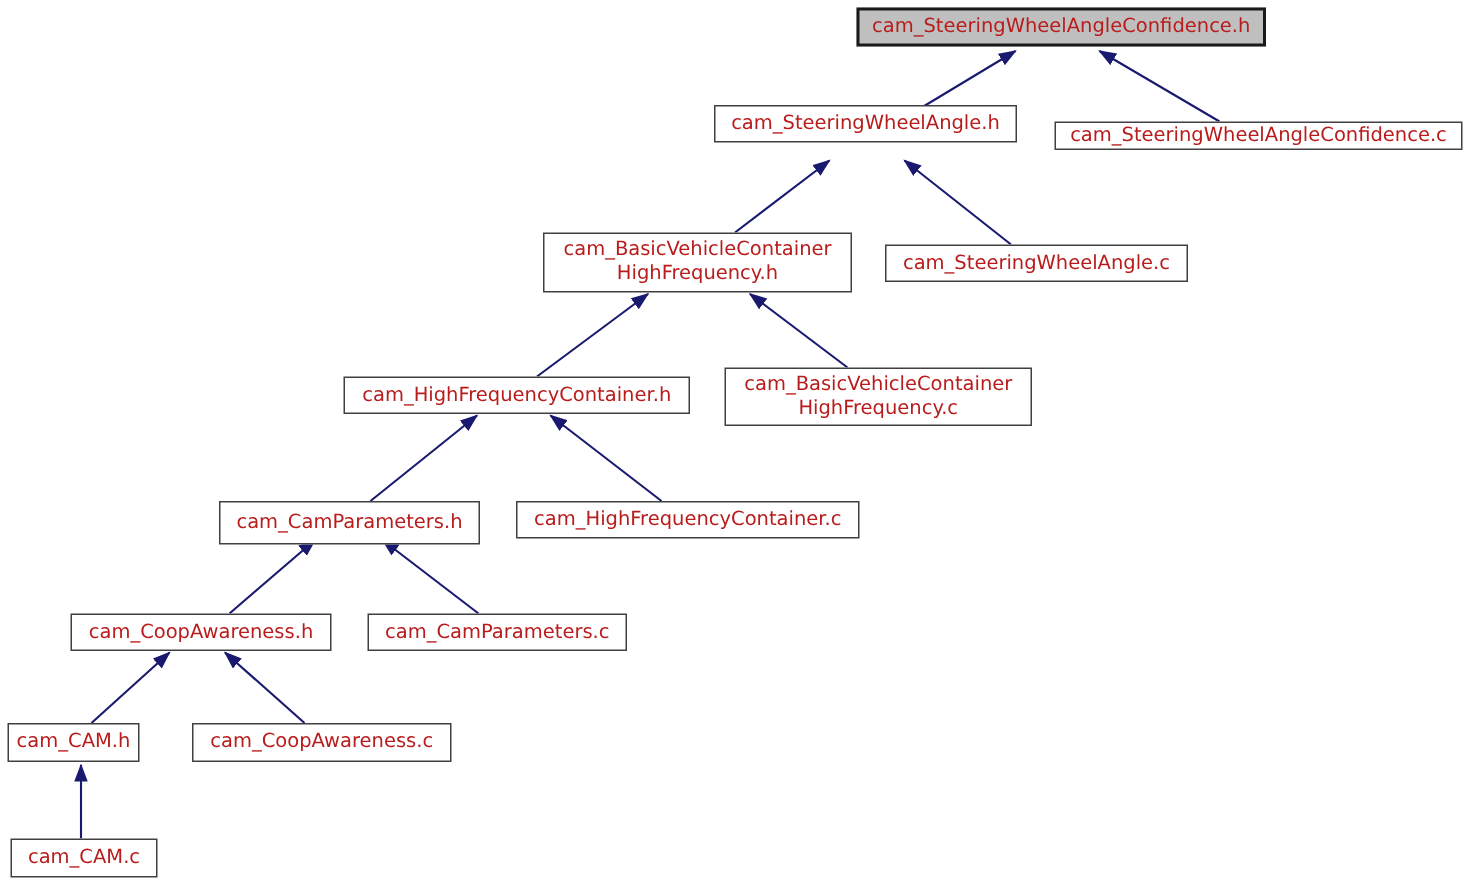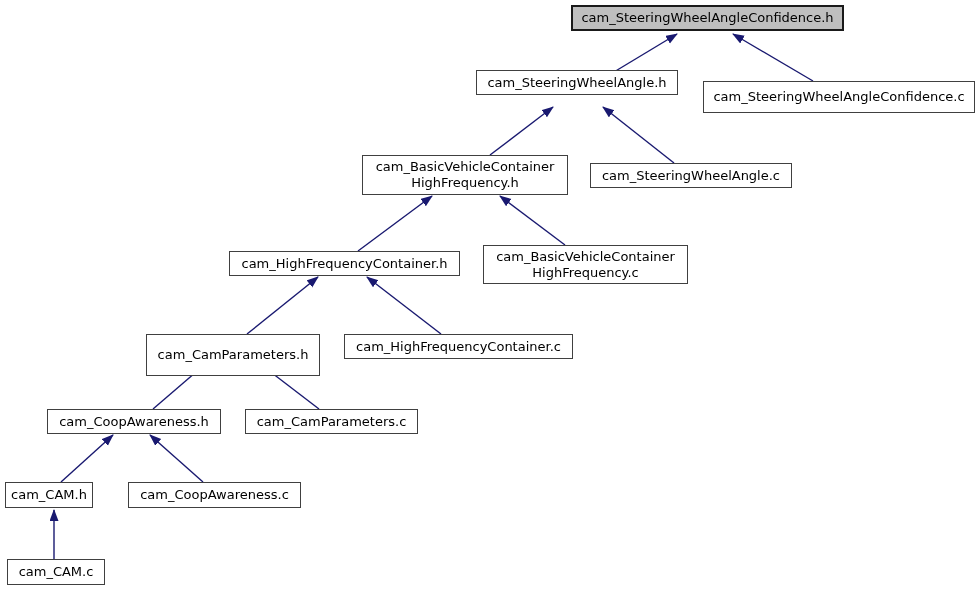--- a/index.html
+++ b/index.html
@@ -26,21 +26,21 @@
   .node {
     position: absolute;
     box-sizing: border-box;
     background: #ffffff;
     border: 1px solid #404040;
     display: flex;
     flex-direction: column;
     align-items: center;
     justify-content: center;
     text-align: center;
-    color: #000000;
+    color: #b91c1c;
     font-size: 13px;
     line-height: 16px;
     white-space: nowrap;
     cursor: pointer;
   }
   .node.highlighted {
     background: #bfbfbf;
     border: 2px solid #1a1a1a;
     cursor: default;
   }
@@ -74,38 +74,38 @@
         <line x1="54" y1="559" x2="54" y2="510" stroke="#191970" stroke-width="1.4" marker-end="url(#arrow)"></line>
       </g>
   </svg>
 
 <div class="node highlighted" style="left: 571px; top: 5px; width: 273px; height: 26px;">
       <div class="lbl">cam_SteeringWheelAngleConfidence.h</div>
     </div>
     <div class="node" style="left: 476px; top: 70px; width: 202px; height: 25px;">
       <div class="lbl">cam_SteeringWheelAngle.h</div>
     </div>
-    <div class="node" style="left: 703px; top: 81px; width: 272px; height: 32px;">
+    <div class="node" style="left: 703px; top: 81px; width: 272px; height: 19px;">
       <div class="lbl">cam_SteeringWheelAngleConfidence.c</div>
     </div>
     <div class="node" style="left: 362px; top: 155px; width: 206px; height: 40px;">
       <div class="lbl">cam_BasicVehicleContainer</div>
       <div class="lbl">HighFrequency.h</div>
     </div>
     <div class="node" style="left: 229px; top: 251px; width: 231px; height: 25px;">
       <div class="lbl">cam_HighFrequencyContainer.h</div>
     </div>
     <div class="node" style="left: 590px; top: 163px; width: 202px; height: 25px;">
       <div class="lbl">cam_SteeringWheelAngle.c</div>
     </div>
     <div class="node" style="left: 483px; top: 245px; width: 205px; height: 39px;">
       <div class="lbl">cam_BasicVehicleContainer</div>
       <div class="lbl">HighFrequency.c</div>
     </div>
-    <div class="node" style="left: 146px; top: 334px; width: 174px; height: 42px;">
+    <div class="node" style="left: 146px; top: 334px; width: 174px; height: 29px;">
       <div class="lbl">cam_CamParameters.h</div>
     </div>
     <div class="node" style="left: 344px; top: 334px; width: 229px; height: 25px;">
       <div class="lbl">cam_HighFrequencyContainer.c</div>
     </div>
     <div class="node" style="left: 47px; top: 409px; width: 174px; height: 25px;">
       <div class="lbl">cam_CoopAwareness.h</div>
     </div>
     <div class="node" style="left: 245px; top: 409px; width: 173px; height: 25px;">
       <div class="lbl">cam_CamParameters.c</div>

